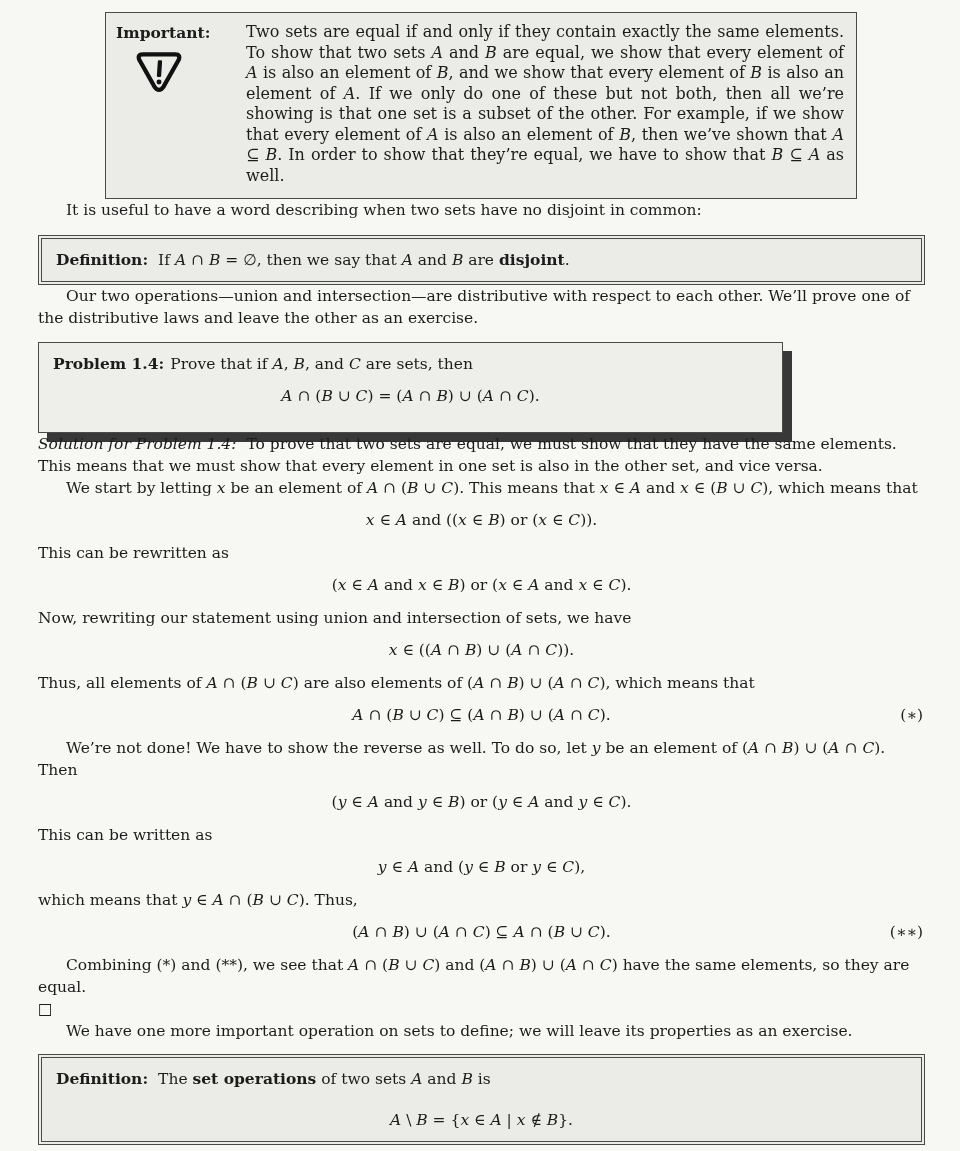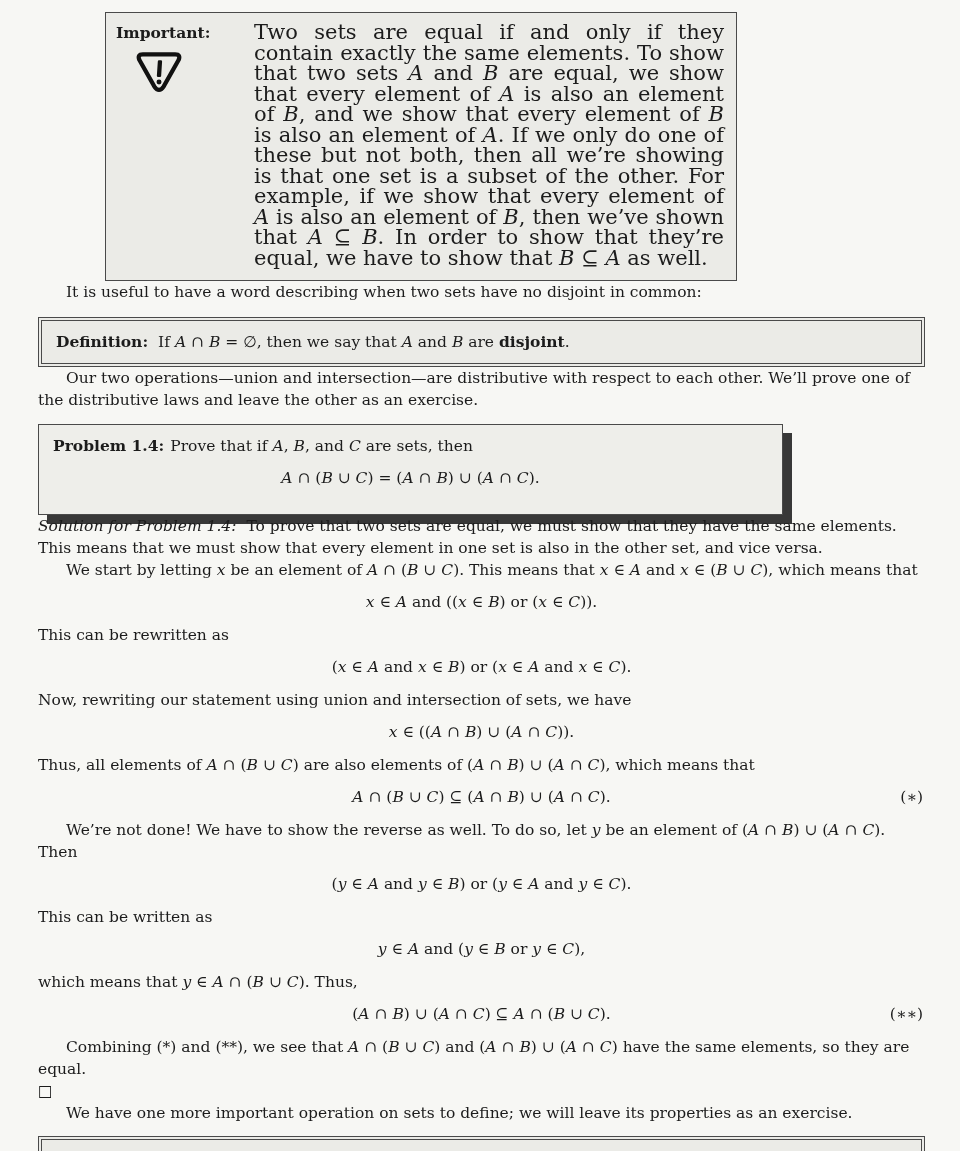--- a/index.html
+++ b/index.html
@@ -15,34 +15,34 @@
     color: var(--text, #1c1c1c);
     font-family: "DejaVu Serif", "Liberation Serif", serif;
     font-size: 15.5px;
     line-height: 22px;
     padding: 12px 35px 0 38px;
   }
 
   
   .imp-box {
     display: flex;
-    gap: 32px;
-    width: 632px;
+    gap: 24px;
+    width: 752px;
     margin-left: 67px;
     border: 1px solid var(--border, #4a4a4a);
     background: var(--box-bg, #ebebe7);
     padding: 9px 12px 12px 10px;
   }
   .imp-left { flex: none; width: 106px; }
   .imp-label { font-weight: bold; }
   .imp-icon { margin: 7px 0 0 20px; width: 46px; height: 42px; }
   .imp-text {
     flex: 1;
     text-align: justify;
-    font-size: 21px;
+    font-size: 16px;
     line-height: 20.5px;
   }
 
   
   p.para { margin: 0; }
   .indent { text-indent: 28px; }
   .mt20 { margin-top: 20px; }
   .mt18 { margin-top: 18px; }
   .mt16 { margin-top: 16px; }
   .mt14 { margin-top: 14px; }

